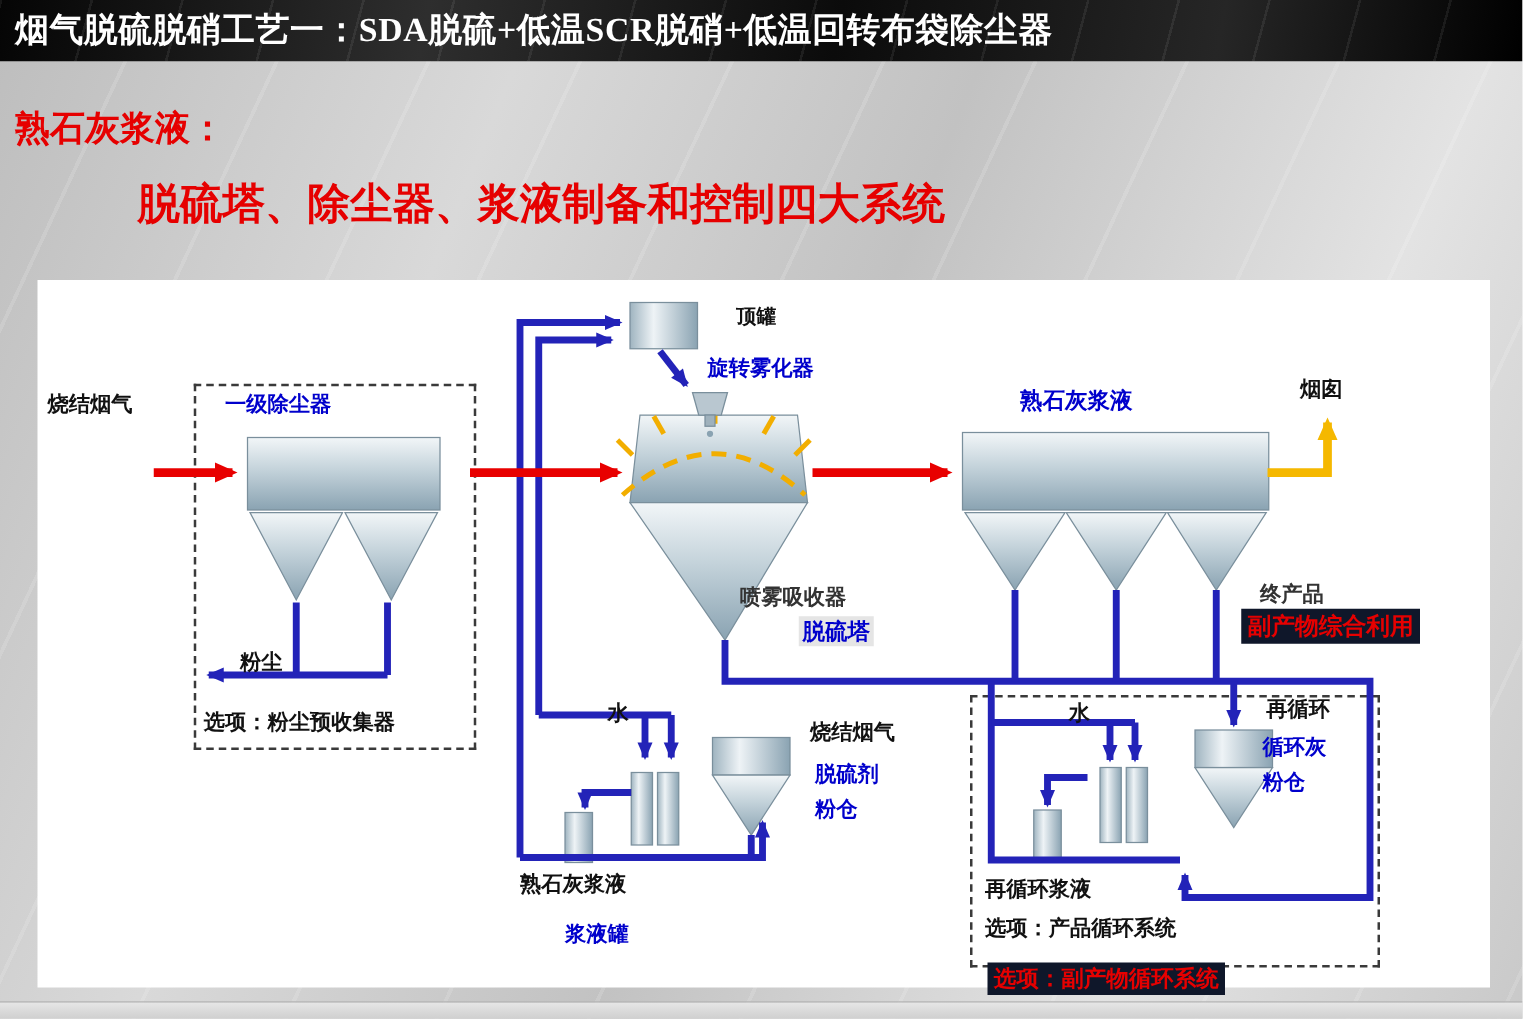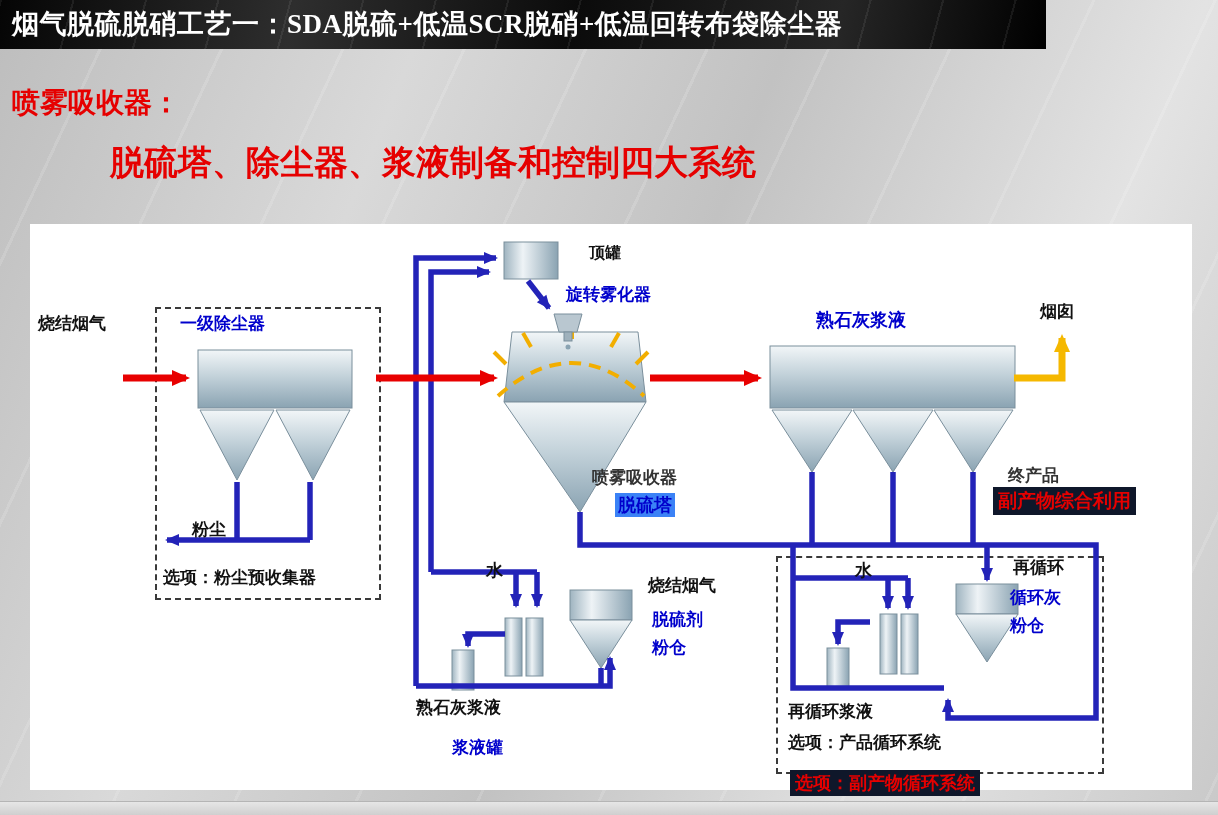--- a/index.html
+++ b/index.html
@@ -5,56 +5,56 @@
   * { margin:0; padding:0; box-sizing:border-box; }
   html,body { width:1218px; height:815px; }
   body {
     position:relative; overflow:hidden;
     font-family:"Liberation Sans","DejaVu Sans",sans-serif;
     background:
       repeating-linear-gradient(115deg, rgba(255,255,255,.14) 0 3px, rgba(0,0,0,0) 3px 110px),
       linear-gradient(112deg,#bdbdbd 0%,#d9d9d9 28%,#c2c2c2 52%,#e3e3e3 78%,#c9c9c9 100%);
   }
   .titlebar {
-    position:absolute; left:0; top:0; width:1046px; height:49px;
+    position:absolute; left:0; top:0; width:1218px; height:49px;
     background:
       repeating-linear-gradient(105deg, rgba(255,255,255,.07) 0 2px, rgba(0,0,0,0) 2px 70px),
       linear-gradient(100deg,#050505 0%,#2e2e2e 28%,#0b0b0b 55%,#262626 80%,#000 100%);
     color:#fff; font-size:27px; font-weight:bold; line-height:49px; padding-left:12px;
     font-family:"Liberation Serif","DejaVu Serif",serif; letter-spacing:.5px; white-space:nowrap;
   }
   .h-red { position:absolute; color:var(--heading-red,#e60000); font-weight:bold; white-space:nowrap; }
   #heading1 { left:12px; top:84px; font-size:28px; }
   #heading2 { left:110px; top:140px; font-size:34px; }
   .panel { position:absolute; left:30px; top:224px; width:1162px; height:566px; background:#fff; }
   .dashbox { position:absolute; border:2px dashed #3a3a3a; }
   #dash1 { left:155px; top:307px; width:226px; height:293px; }
   #dash2 { left:776px; top:556px; width:328px; height:218px; }
   .lbl { position:absolute; font-weight:bold; font-size:17px; color:#111; white-space:nowrap; }
   .lbl.blue { color:var(--label-blue,#0000cc); }
   .lbl.red  { color:var(--heading-red,#e60000); background:#0f172a; padding:1px 5px; }
   .lbl.dim  { color:#333; }
-  .lbl.onwhite { background:#3b82f6; padding:0 3px; }
+  .lbl.onwhite { background:#e5e5e5; padding:0 3px;margin-left:24px; }
   svg.layer { position:absolute; left:0; top:0; pointer-events:none; }
   .pipe { stroke:var(--pipe-blue,#2323b8); stroke-width:5.5; fill:none; }
   .flow { stroke:var(--flow-red,#e80000); stroke-width:7; fill:none; }
   .stack { stroke:var(--stack-yellow,#f5b800); stroke-width:7; fill:none; }
   .spark { stroke:#f2ae00; stroke-width:4; fill:none; }
   .vessel { stroke:#7a8f9c; stroke-width:1; }
   .footer-strip { position:absolute; left:0; top:801px; width:1218px; height:14px;
     background:linear-gradient(#e6e6e6,#cfcfcf); border-top:1px solid #b5b5b5; }
 </style>
 </head>
 <body>
 
 <div class="titlebar">
   <span>烟气脱硫脱硝工艺一：SDA脱硫+低温SCR脱硝+低温回转布袋除尘器</span>
 </div>
 
-<div id="heading1" class="h-red">喷雾吸收器：</div>
+<div id="heading1" class="h-red">熟石灰浆液：</div>
 <div id="heading2" class="h-red">脱硫塔、除尘器、浆液制备和控制四大系统</div>
 
 <div class="panel"></div>
 <div id="dash1" class="dashbox"></div>
 <div id="dash2" class="dashbox"></div>
 
 <svg class="layer" width="1218" height="815" viewBox="0 0 1218 815">
   <defs>
     <linearGradient id="steel" x1="0" y1="0" x2="0" y2="1">
       <stop offset="0" stop-color="#f2f6f8"></stop>

